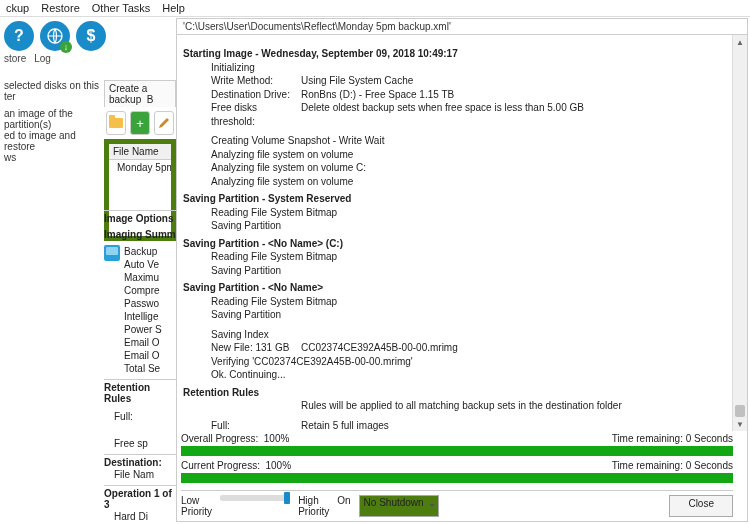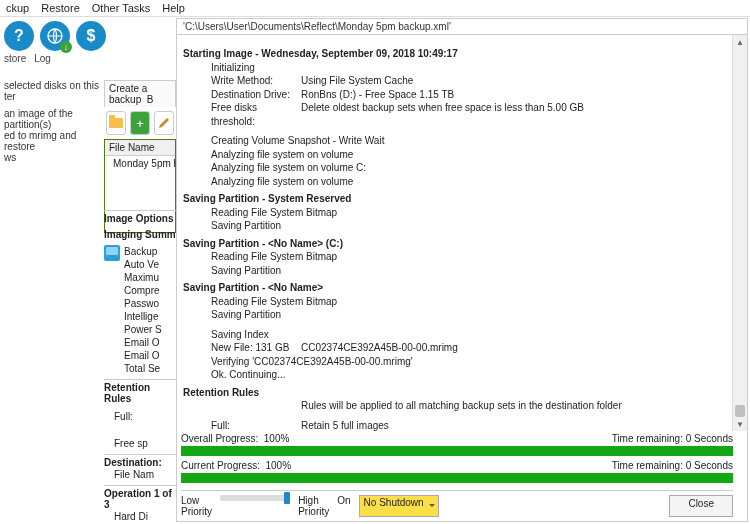--- a/index.html
+++ b/index.html
@@ -4,21 +4,21 @@
 <style>
 html,body{margin:0;padding:0;font-family:"Segoe UI",Tahoma,Arial,sans-serif;font-size:11px;color:#222;background:#fff;overflow:hidden;width:750px;height:524px}
 .menubar{display:flex;gap:12px;padding:2px 6px;border-bottom:1px solid #ddd;background:#fff}
 .menubar span{cursor:default}
 .toolbar{display:flex;gap:6px;padding:4px 4px 2px 4px}
 .toolbar .btn{width:30px;height:30px;border-radius:50%;background:#1a8bc9;display:flex;align-items:center;justify-content:center;color:#fff;font-size:16px;font-weight:bold;cursor:pointer}
 .toolbar-labels{display:flex;gap:8px;padding:0 4px 4px 4px;font-size:10px;color:#444}
 .left-col{position:absolute;left:0;top:80px;width:100px;padding:0 4px;font-size:10px;color:#333}
 .mid-col{position:absolute;left:104px;top:80px;width:72px}
 .tabhead{background:#fafafa;border:1px solid #ccc;border-bottom:none;padding:2px 4px;font-size:10px}
-.filelist{border:1px solid #4d7c0f;height:92px;overflow:hidden}
+.filelist{border:5px solid #4d7c0f;height:92px;overflow:hidden}
 .filelist .hdr{background:#f0f0f0;border-bottom:1px solid #ccc;padding:2px 4px;font-size:10px;display:flex;gap:4px;align-items:center}
 .filelist .row{padding:2px 4px;font-size:10px;display:flex;gap:4px;align-items:center;white-space:nowrap}
 .miniicons{display:flex;gap:4px;padding:4px 2px}
 .miniicons div{width:22px;height:22px;border:1px solid #ccc;border-radius:3px;display:flex;align-items:center;justify-content:center;font-size:13px;cursor:pointer}
 .sidepanel{position:absolute;left:104px;top:206px;width:72px;font-size:10px}
 .sidepanel .grp{border-top:1px solid #ccc;margin-top:4px;padding-top:2px}
 .sidepanel .title{font-weight:bold}
 .sidepanel .kv{white-space:nowrap;overflow:hidden;padding:1px 0}
 .main{position:absolute;left:176px;top:18px;right:2px;bottom:2px;border:1px solid #ccc;background:#fff;display:flex;flex-direction:column}
 .main-path{padding:2px 6px;font-size:10px;color:#333}
@@ -32,21 +32,21 @@
 .scroll .arrow{height:14px;display:flex;align-items:center;justify-content:center;font-size:8px;color:#666;cursor:pointer}
 .scroll .track{position:absolute;top:14px;bottom:14px;left:0;right:0}
 .scroll .thumb{position:absolute;left:2px;right:2px;height:12px;bottom:0;background:#c0c0c0;border-radius:2px}
 .scroll .arrow.bottom{position:absolute;bottom:0;left:0;right:0}
 .progress-block{position:absolute;left:4px;right:14px;bottom:34px;font-size:10px}
 .progress-block .prow{display:flex;justify-content:space-between;margin-top:2px}
 .pbar{height:10px;background:#13a813;margin:2px 0 4px 0}
 .bottom-bar{position:absolute;left:4px;right:14px;bottom:4px;display:flex;gap:8px;font-size:10px;border-top:1px solid #ccc;padding-top:4px}
 .slider{width:70px;height:6px;background:#ddd;position:relative;border-radius:2px}
 .slider .sthumb{position:absolute;right:0;top:-3px;width:6px;height:12px;background:#1a8bc9;border-radius:1px}
-.select{border:1px solid #aaa;padding:1px 14px 1px 4px;position:relative;background:#fde047;cursor:pointer}
+.select{border:1px solid #aaa;padding:1px 14px 1px 4px;position:relative;background:#4d7c0f;cursor:pointer}
 .select:after{content:"";position:absolute;right:3px;top:50%;margin-top:-2px;border:3px solid transparent;border-top-color:#555}
 .close-btn{margin-left:auto;border:1px solid #aaa;background:#f4f4f4;padding:2px 18px;cursor:pointer}
 .hdricon{width:16px;height:16px;background:#2aa0d8;border-radius:2px;display:inline-block;position:relative}
 .hdricon:before{content:"";position:absolute;left:2px;top:2px;right:2px;bottom:6px;background:#8ed3f0;border-radius:1px}
 .folder{width:14px;height:10px;background:#f5c04a;border-radius:0 1px 1px 1px;position:relative;display:inline-block}
 .folder:before{content:"";position:absolute;top:-3px;left:0;width:6px;height:3px;background:#f5c04a;border-radius:1px 1px 0 0}
 .plus-circ{background:#3aa33a!important;color:#fff}
 </style>
 </head>
 <body>
@@ -72,21 +72,21 @@
 <div class="toolbar-labels">
   <span>store</span>
   <span>Log</span>
 </div>
 
 <div class="left-col">
   <div>selected disks on this</div>
   <div>ter</div>
   <div style="height:6px"></div>
   <div>an image of the partition(s)</div>
-  <div>ed to mrimg and restore</div>
+  <div>ed to image and restore</div>
   <div>ws</div>
 </div>
 
 <div class="mid-col">
   <div class="tabhead">
     <span>Create a backup</span>
     &nbsp;<span>B</span>
   </div>
   <div class="miniicons">
     <div>

